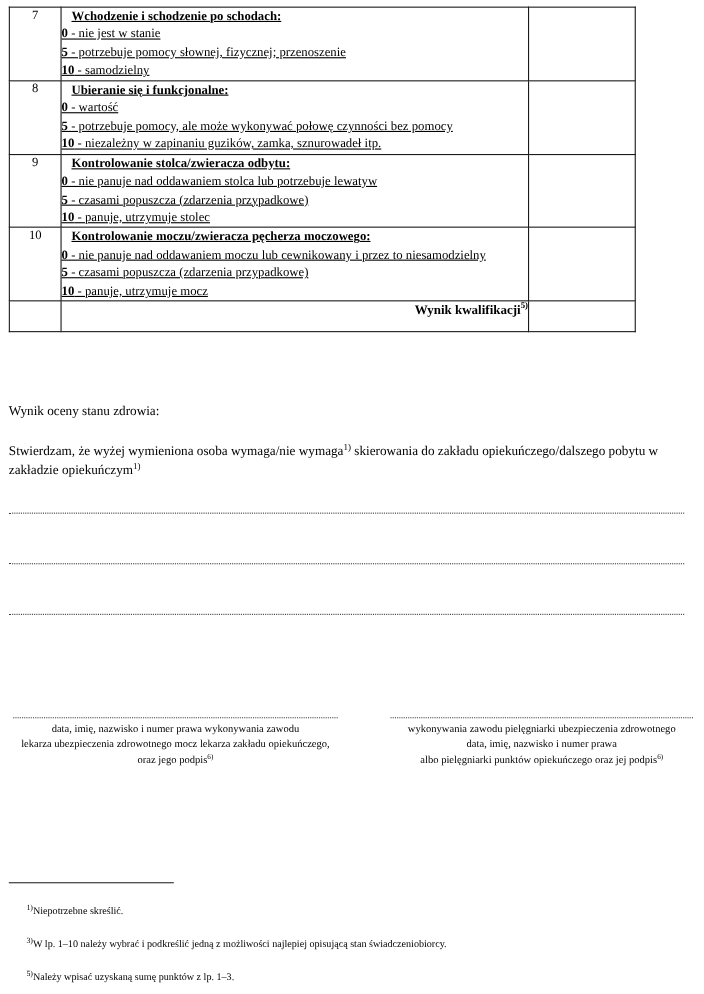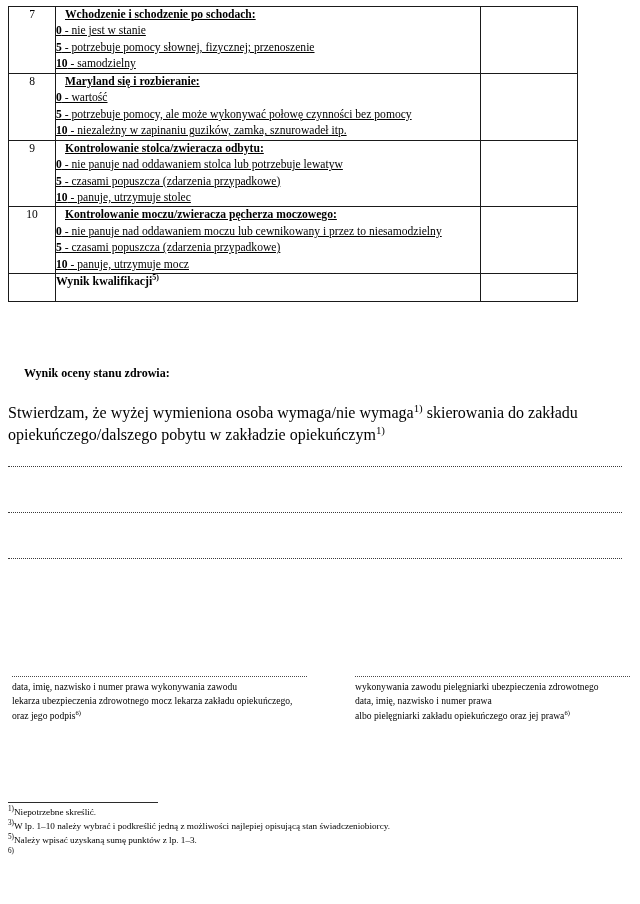--- a/index.html
+++ b/index.html
@@ -56,67 +56,67 @@
   .opt {
     margin: 0;
   }
   .opt b {
     font-weight: bold;
   }
 
   
   .summary-row .cell-no { height: 27px; }
   .summary-desc {
-    text-align: left;
+    text-align: right;
     font-weight: bold;
     font-size: 11.8px;
     padding: 6px 8px 14px 0;
   }
   sup {
     font-size: 0.68em;
     vertical-align: super;
     font-weight: normal;
     line-height: 0;
   }
   .summary-desc sup { font-weight: bold; }
 
   
   .result-heading {
     position: absolute;
-    left: 24px;
+    left: 8px;
     top: 366px;
-    font-weight: bold;
+    font-weight: normal;
     font-size: 12px;
   }
   .statement {
     position: absolute;
     left: 8px;
     top: 402px;
     width: 614px;
-    font-size: 16px;
+    font-size: 12px;
     line-height: 1.38;
   }
 
   
   .dotline {
     position: absolute;
     left: 8px;
     width: 614px;
     height: 0;
     border-bottom: 1px dotted #3a3a3a;
   }
   .dotline-1 { top: 466px; }
   .dotline-2 { top: 512px; }
   .dotline-3 { top: 558px; }
 
   
   .sig {
     position: absolute;
-    top: 676px;
-    text-align: left;
+    top: 652px;
+    text-align: center;
     font-size: 9.6px;
     line-height: 1.5;
   }
   .sig-left  { left: 12px;  width: 295px; }
   .sig-right { left: 355px; width: 275px; }
   .sig-rule {
     border-bottom: 1px dotted #4a4a4a;
     height: 0;
     margin-bottom: 3px;
   }
@@ -132,21 +132,21 @@
     border-bottom: 1px solid #2b2b2b;
   }
   .footnotes {
     position: absolute;
     left: 8px;
     top: 806px;
     width: 620px;
     font-size: 9.2px;
     line-height: 1.52;
   }
-  .fn { margin: 0; }
+  .fn { margin: 16px; }
   .fn .fn-cont {
     display: block;
     padding-left: 9px;
   }
   .fn sup { font-size: 0.78em; }
 </style>
 </head>
 <body>
 
 <table class="scale-table">
@@ -163,21 +163,21 @@
           <div class="item-title">Wchodzenie i schodzenie po schodach:</div>
           <div class="opt"><b>0</b><span> - nie jest w stanie</span></div>
           <div class="opt"><b>5</b><span> - potrzebuje pomocy słownej, fizycznej; przenoszenie</span></div>
           <div class="opt"><b>10</b><span> - samodzielny</span></div>
         </td>
         <td class="cell-score"></td>
       </tr>
       <tr>
         <td class="cell-no">8</td>
         <td class="cell-desc">
-          <div class="item-title">Maryland się i rozbieranie:</div>
+          <div class="item-title">Ubieranie się i funkcjonalne:</div>
           <div class="opt"><b>0</b><span> - wartość</span></div>
           <div class="opt"><b>5</b><span> - potrzebuje pomocy, ale może wykonywać połowę czynności bez pomocy</span></div>
           <div class="opt"><b>10</b><span> - niezależny w zapinaniu guzików, zamka, sznurowadeł itp.</span></div>
         </td>
         <td class="cell-score"></td>
       </tr>
       <tr>
         <td class="cell-no">9</td>
         <td class="cell-desc">
           <div class="item-title">Kontrolowanie stolca/zwieracza odbytu:</div>
@@ -219,21 +219,21 @@
   <div class="sig-rule"></div>
   <span class="sig-caption">data, imię, nazwisko i numer prawa wykonywania zawodu</span>
   <span class="sig-caption">lekarza ubezpieczenia zdrowotnego mocz lekarza zakładu opiekuńczego,</span>
   <span class="sig-caption"><span>oraz jego podpis</span><sup>6)</sup></span>
 </div>
 
 <div class="sig sig-right">
   <div class="sig-rule"></div>
   <span class="sig-caption">wykonywania zawodu pielęgniarki ubezpieczenia zdrowotnego</span>
   <span class="sig-caption">data, imię, nazwisko i numer prawa</span>
-  <span class="sig-caption"><span>albo pielęgniarki zakładu opiekuńczego oraz jej prawa</span><sup>6)</sup></span>
+  <span class="sig-caption"><span>albo pielęgniarki punktów opiekuńczego oraz jej podpis</span><sup>6)</sup></span>
 </div>
 
 <div class="fn-rule"></div>
 <div class="footnotes">
 
 <p class="fn"><sup>1)</sup><span>Niepotrzebne skreślić.</span></p>
     <p class="fn"><sup>3)</sup><span>W lp. 1–10 należy wybrać i podkreślić jedną z możliwości najlepiej opisującą stan świadczeniobiorcy.</span></p>
     <p class="fn"><sup>5)</sup><span>Należy wpisać uzyskaną sumę punktów z lp. 1–3.</span></p>
     <p class="fn"><sup>6)</sup></p>
   </div>

